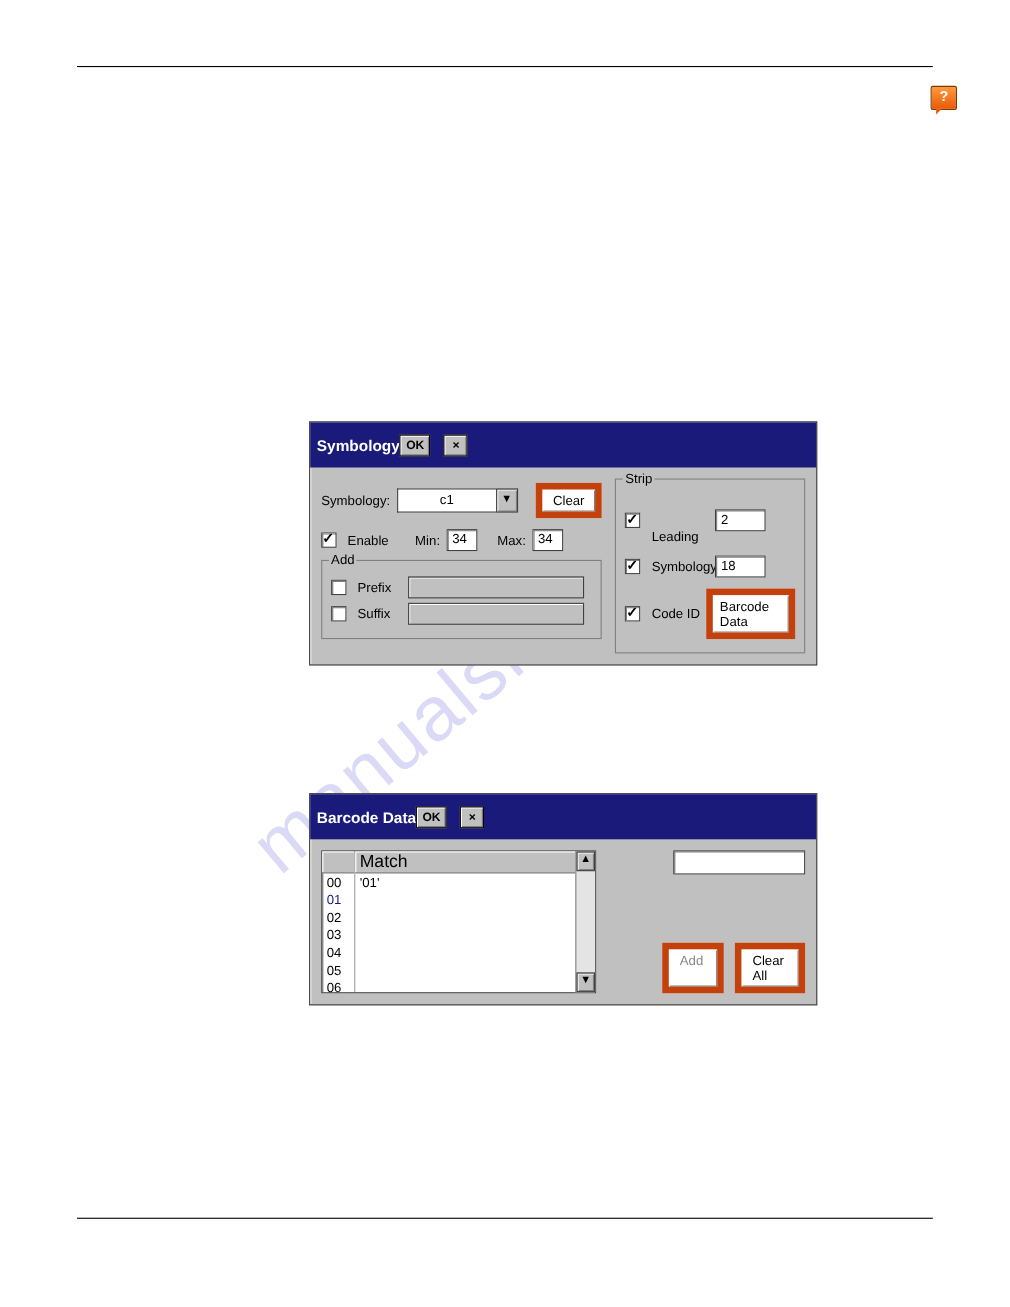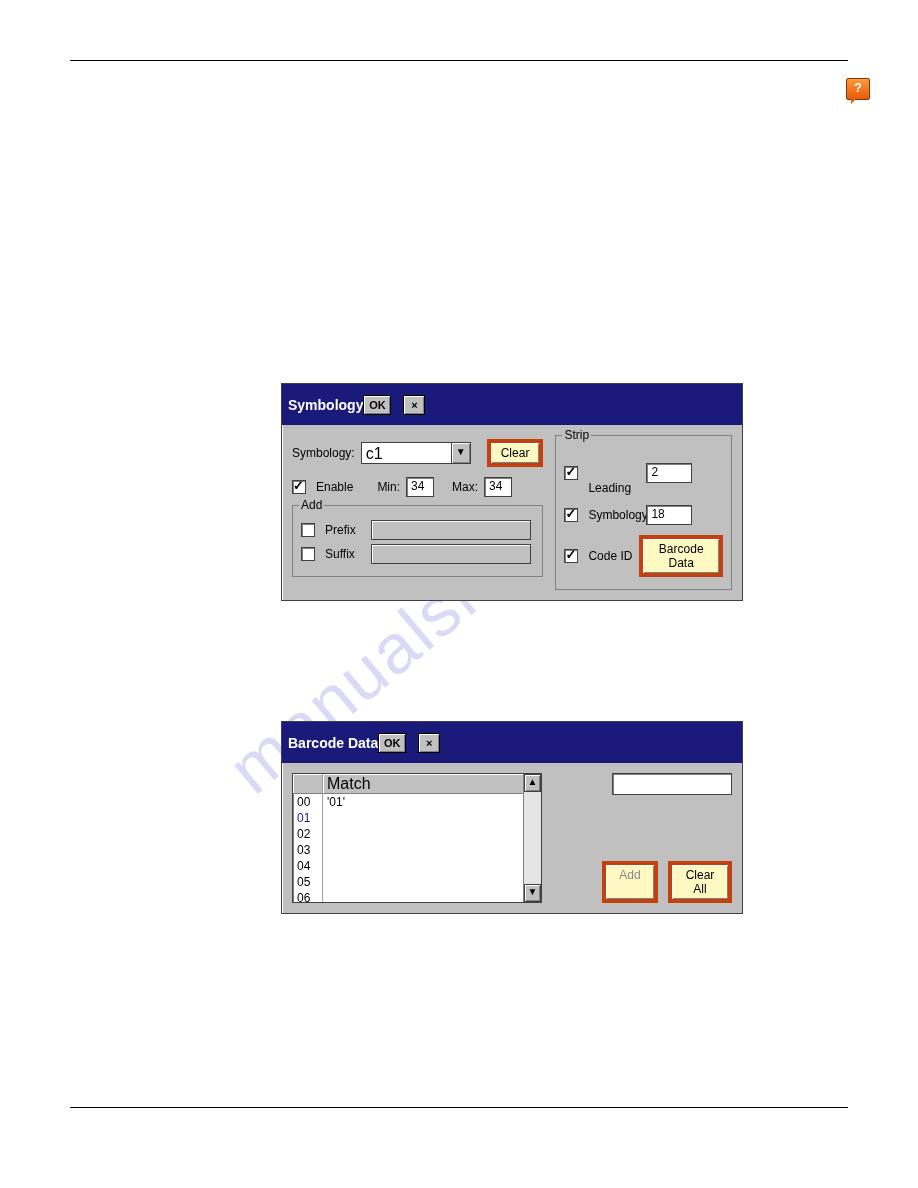--- a/index.html
+++ b/index.html
@@ -102,37 +102,38 @@
   }
 
   .row { display:flex; align-items:center; gap:6px; margin:4px 0;}
   .lbl { font-size:12px; white-space:nowrap; }
 
   .combo {
     display:inline-flex; align-items:stretch; height:22px;
   }
   .combo-input{
     width:90px; border:1px solid #404040; border-right:none;
-    background:#fff; padding:2px 4px; font-size:16px;
+    background:#fff; padding:2px 4px; font-size:12px;
     box-shadow: inset 1px 1px 0 #fff;
+    text-align: center;
   }
   .combo-btn{
     width:20px; border:1px solid #404040;
     background:#c0c0c0;
     box-shadow: inset 1px 1px 0 #fff, inset -1px -1px 0 #808080;
     text-align:center; line-height:18px; font-size:10px;
   }
 
   .btn {
-    background:#fef9c3;
-    border:4px solid #c2410c;
+    background:#ffffff;
+    border:6px solid #c2410c;
     box-shadow: inset 1px 1px 0 #fff, inset -1px -1px 0 #808080;
     padding:3px 10px;
     font-size:12px;
-    text-align:center;
+    text-align:left;
   }
   .btn.disabled{ color:#888; }
 
   .cb {
     width:14px; height:14px; background:#fff;
     border:1px solid #404040; display:inline-block;
     position:relative; margin-right:4px; flex:0 0 14px;
     box-shadow: inset 1px 1px 0 #808080;
   }
   .cb.checked::after{

